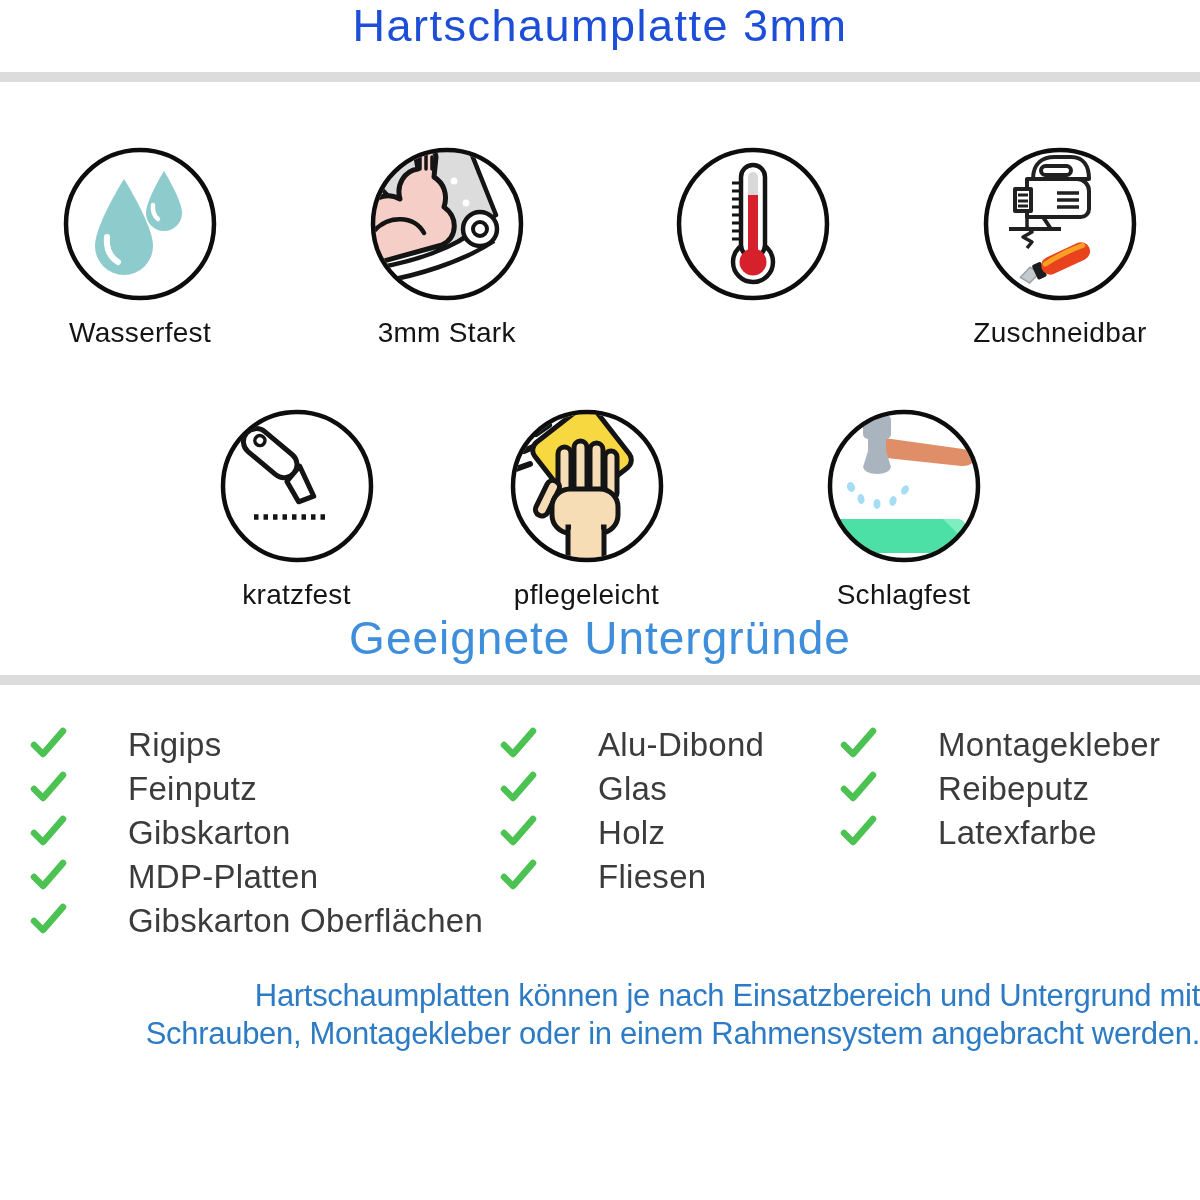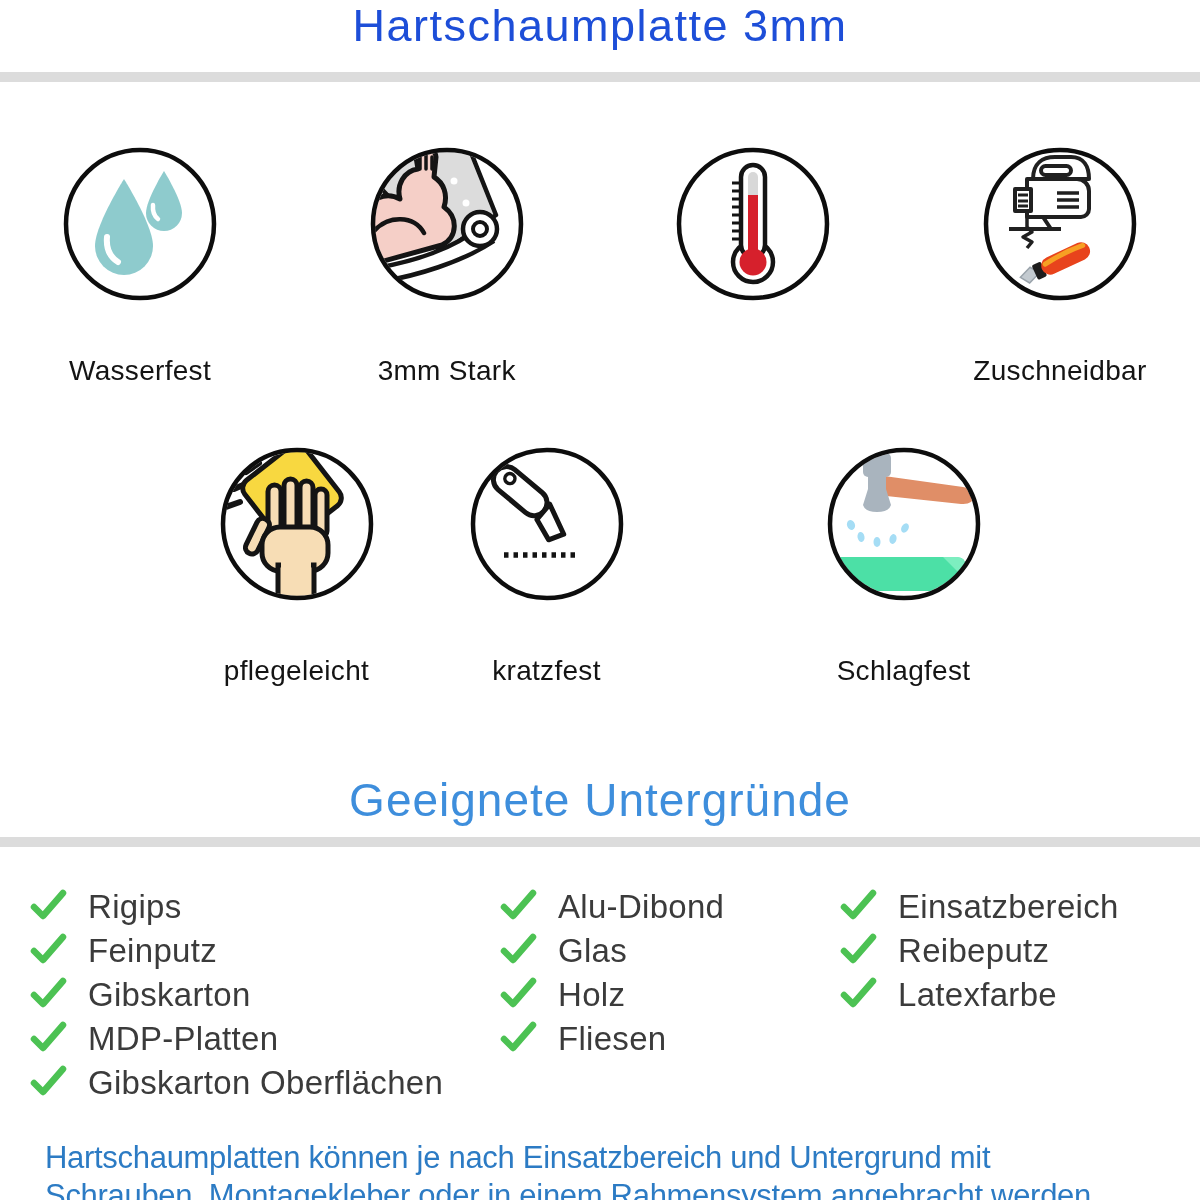--- a/index.html
+++ b/index.html
@@ -4,34 +4,34 @@
 <style>
   html,body{margin:0;padding:0;background:#fff;}
   body{width:1200px;height:1200px;overflow:hidden;font-family:"Liberation Sans",sans-serif;position:relative;}
   .page-title{text-align:center;font-size:45px;letter-spacing:1.5px;color:#1d4ed8;}
   .divider{height:10px;background:#dcdcdc;width:100%;}
   .divider.d1{margin-top:20px;}
   .divider.d2{margin-top:10px;}
   .feat-row{display:flex;}
   .feat-row.r1{justify-content:space-between;padding:0 15px;margin-top:63px;}
   .feat-row.r2{justify-content:center;margin-top:58px;}
-  .feat{width:250px;display:flex;flex-direction:column;align-items:center;gap:38px;}
+  .feat{width:250px;display:flex;flex-direction:column;align-items:center;}
   .feat-r2-1{margin-right:40px;}
   .feat-r2-3{margin-left:67px;}
   .fi{width:158px;height:158px;display:block;}
   .feat-label{margin-top:14px;font-size:28px;font-weight:500;letter-spacing:.3px;color:#141414;text-align:center;white-space:nowrap;}
-  .sub-title{margin-top:86px;text-align:center;font-size:46px;letter-spacing:1px;color:#3e8edc;}
+  .sub-title{text-align:center;font-size:46px;letter-spacing:1px;color:#3e8edc;}
   .substrates{display:flex;padding-left:30px;margin-top:38px;}
   .col1{width:470px;}
   .col2{width:340px;}
   .col3{flex:1;}
-  .check-item{display:flex;align-items:center;height:44px;}
+  .check-item{display:flex;align-items:center;height:44px;gap:40px;}
   .check-icon{width:38px;height:34px;flex:0 0 38px;margin-top:-4px;}
   .check-text{margin-left:20px;font-size:33px;font-weight:500;letter-spacing:.3px;color:#3b3b3b;white-space:nowrap;}
-  .footer-note{margin-top:34px;margin-left:45px;color:#2c7bc4;font-size:31px;letter-spacing:-.3px;line-height:38px;}
+  .footer-note{margin-top:34px;margin-left:45px;color:#2c7bc4;font-size:31px;letter-spacing:-.3px;line-height:38px;text-align:right;}
 </style>
 </head>
 <body>
 
 <div class="page-title">Hartschaumplatte 3mm</div>
 <div class="divider d1"></div>
 
 <div class="feat-row r1">
 
   <div class="feat">
@@ -119,20 +119,40 @@
           <path d="M4 -3.5 q22 -3 42 -1" stroke="#f7a023" stroke-width="5" fill="none" stroke-linecap="round"></path>
         </g>
       </g>
       <circle cx="79" cy="79" r="74" fill="none" stroke="#0d0d0d" stroke-width="4.5"></circle>
     </svg>
     <div class="feat-label">Zuschneidbar</div>
   </div>
 </div>
 
 <div class="feat-row r2">
+
+  <div class="feat feat-r2-1">
+    <svg class="fi" viewBox="0 0 158 158">
+      <defs>
+          <clipPath id="c5">
+            <circle cx="79" cy="79" r="72"></circle>
+          </clipPath>
+        </defs>
+      <g clip-path="url(#c5)">
+        <g transform="rotate(40 60 54)" stroke="#141414" fill="#fff" stroke-width="5" stroke-linejoin="round">
+          <rect x="18" y="40" width="62" height="26" rx="13"></rect>
+          <polygon points="80,44 110,58 102,72 80,64"></polygon>
+          <circle cx="33" cy="50" r="5" stroke-width="3.5"></circle>
+        </g>
+        <path d="M36 110 H108" stroke="#141414" stroke-width="5.5" stroke-dasharray="4.5 5"></path>
+      </g>
+      <circle cx="79" cy="79" r="74" fill="none" stroke="#0d0d0d" stroke-width="4.5"></circle>
+    </svg>
+    <div class="feat-label">kratzfest</div>
+  </div>
 
   <div class="feat">
     <svg class="fi" viewBox="0 0 158 158">
       <defs>
           <clipPath id="c6">
             <circle cx="79" cy="79" r="72"></circle>
           </clipPath>
         </defs>
       <g clip-path="url(#c6)">
         <path d="M16 44 l16 -7 M8 62 l14 -5 M28 27 l13 -9" stroke="#141414" stroke-width="6" stroke-linecap="round"></path>
@@ -146,40 +166,20 @@
           <rect x="44" y="82" width="66" height="44" rx="18"></rect>
           <rect x="60" y="120" width="36" height="44"></rect>
         </g>
         <rect x="63" y="112" width="30" height="16" fill="#f7ddb5"></rect>
       </g>
       <circle cx="79" cy="79" r="74" fill="none" stroke="#0d0d0d" stroke-width="4.5"></circle>
     </svg>
     <div class="feat-label">pflegeleicht</div>
   </div>
 
-  <div class="feat feat-r2-1">
-    <svg class="fi" viewBox="0 0 158 158">
-      <defs>
-          <clipPath id="c5">
-            <circle cx="79" cy="79" r="72"></circle>
-          </clipPath>
-        </defs>
-      <g clip-path="url(#c5)">
-        <g transform="rotate(40 60 54)" stroke="#141414" fill="#fff" stroke-width="5" stroke-linejoin="round">
-          <rect x="18" y="40" width="62" height="26" rx="13"></rect>
-          <polygon points="80,44 110,58 102,72 80,64"></polygon>
-          <circle cx="33" cy="50" r="5" stroke-width="3.5"></circle>
-        </g>
-        <path d="M36 110 H108" stroke="#141414" stroke-width="5.5" stroke-dasharray="4.5 5"></path>
-      </g>
-      <circle cx="79" cy="79" r="74" fill="none" stroke="#0d0d0d" stroke-width="4.5"></circle>
-    </svg>
-    <div class="feat-label">kratzfest</div>
-  </div>
-
   <div class="feat feat-r2-3">
     <svg class="fi" viewBox="0 0 158 158">
       <defs>
           <clipPath id="c7">
             <circle cx="79" cy="79" r="72"></circle>
           </clipPath>
         </defs>
       <g clip-path="url(#c7)">
         <path d="M52 30 L138 42 Q150 44 149 51 Q148 60 136 59 L52 50 Z" fill="#e08e67"></path>
         <g fill="#a9b4be">
@@ -267,21 +267,21 @@
         </svg>
       <span class="check-text">Fliesen</span>
     </div>
   </div>
 
   <div class="col3">
     <div class="check-item">
       <svg class="check-icon" viewBox="0 0 38 34">
           <path d="M4 19 L13 28 L33 5" fill="none" stroke="#4cc253" stroke-width="6.5" stroke-linecap="round" stroke-linejoin="round"></path>
         </svg>
-      <span class="check-text">Einsatzbereich</span>
+      <span class="check-text">Montagekleber</span>
     </div>
     <div class="check-item">
       <svg class="check-icon" viewBox="0 0 38 34">
           <path d="M4 19 L13 28 L33 5" fill="none" stroke="#4cc253" stroke-width="6.5" stroke-linecap="round" stroke-linejoin="round"></path>
         </svg>
       <span class="check-text">Reibeputz</span>
     </div>
     <div class="check-item">
       <svg class="check-icon" viewBox="0 0 38 34">
           <path d="M4 19 L13 28 L33 5" fill="none" stroke="#4cc253" stroke-width="6.5" stroke-linecap="round" stroke-linejoin="round"></path>

